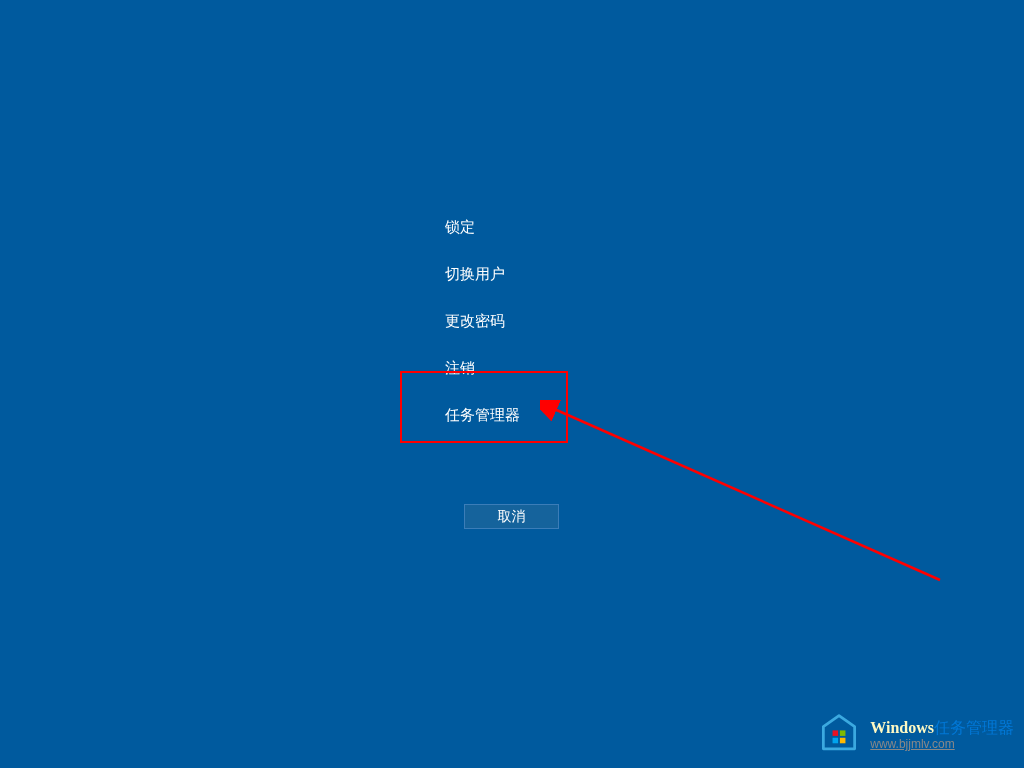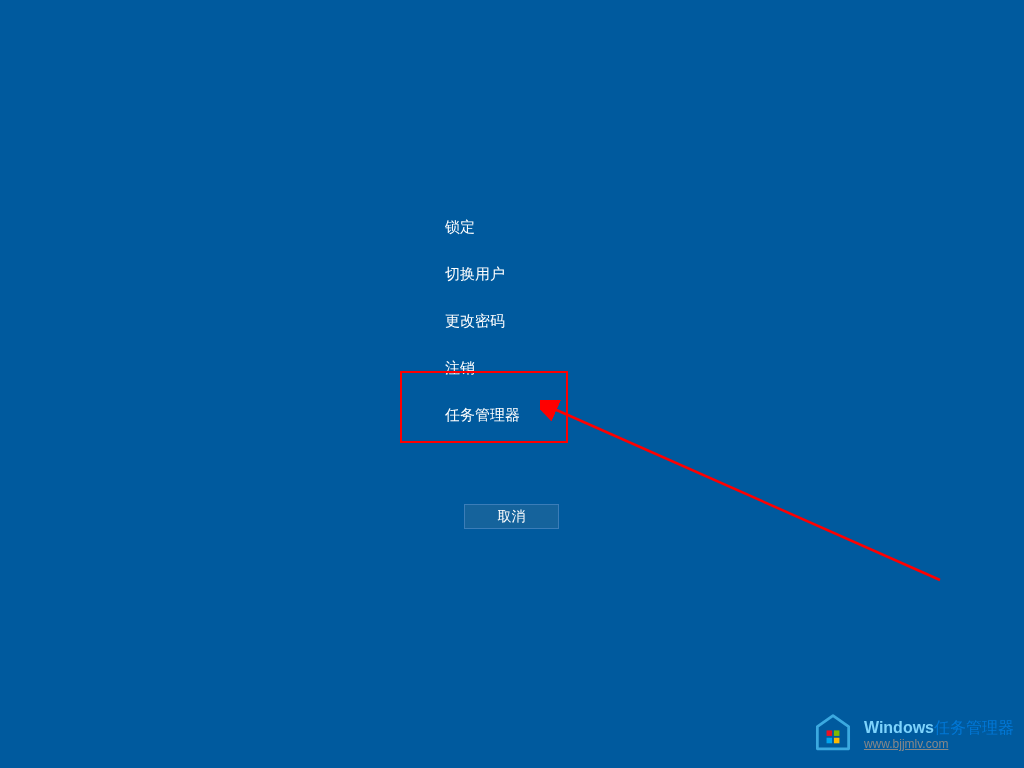--- a/index.html
+++ b/index.html
@@ -85,22 +85,23 @@
       color: #0078d7;
       font-size: 16px;
       font-weight: 500;
     }
     .watermark-url {
       color: #888888;
       font-size: 12px;
       text-decoration: underline;
     }
     .watermark-brand {
-      color: #7dd3fc;
+      color: #fef9c3;
       font-weight: bold;
+      font-family: Liberation Serif, serif;
     }
   </style>
 </head>
 <body>
 
 <div class="menu-container">
   <div class="menu-item">锁定</div>
   <div class="menu-item">切换用户</div>
   <div class="menu-item">更改密码</div>
   <div class="menu-item">注销</div>

